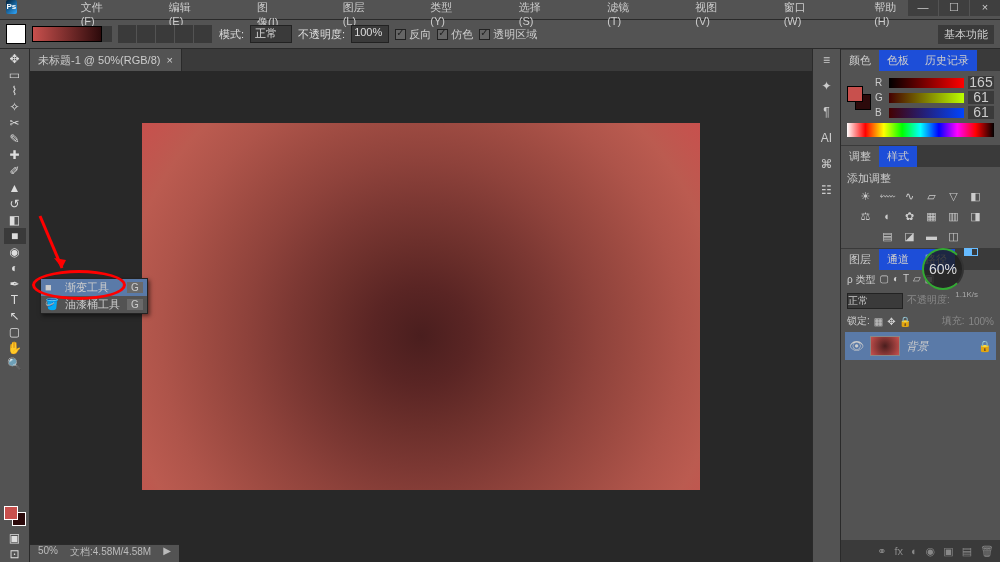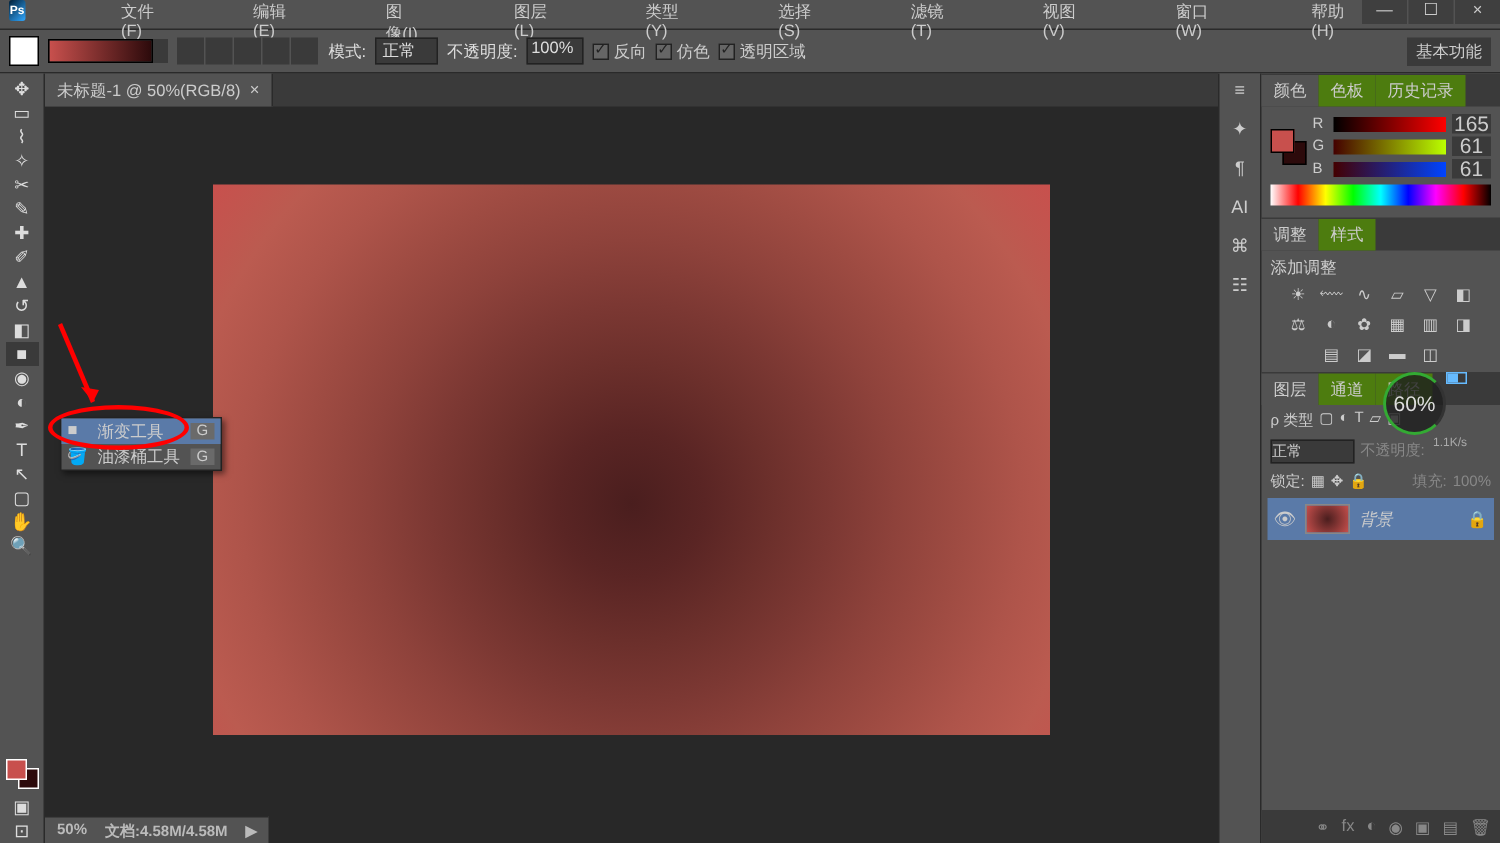--- a/index.html
+++ b/index.html
@@ -57,21 +57,21 @@
   .anno-circle { position:absolute; left:32px; top:270px; width:94px; height:30px; border:3px solid #f00; border-radius:50%; z-index:11; pointer-events:none;}
   .anno-arrow { position:absolute; left:38px; top:214px; width:30px; height:56px; z-index:11; pointer-events:none;}
   
   
   .iconstrip { width:28px; background:#535353; border-left:1px solid #2a2a2a; display:flex; flex-direction:column; align-items:center; padding-top:4px; gap:8px;}
   .iconstrip div { width:18px; height:18px; color:#ccc; font-size:12px; text-align:center;}
   
   
   .panels { width:160px; background:#535353; border-left:1px solid #2a2a2a; display:flex; flex-direction:column;}
   .panel-tabs { height:22px; display:flex; background:#3a3a3a; align-items:flex-end;}
-  .panel-tabs .ptab { padding:3px 8px; font-size:11px; background:#4d7c0f;}
+  .panel-tabs .ptab { padding:3px 8px; font-size:11px; background:#1d4ed8;}
   .panel-tabs .ptab.active { background:#535353;}
   
   .color-panel { padding:4px 6px 8px 6px; }
   .color-panel .row { display:flex; align-items:center; gap:4px; margin-bottom:3px;}
   .color-panel .sw { width:24px; height:24px; position:relative;}
   .color-panel .sw .f { width:16px; height:16px; background:#c8504d; border:1px solid #000; position:absolute;}
   .color-panel .sw .b { width:16px; height:16px; background:#2c0a0b; border:1px solid #000; position:absolute; right:0; bottom:0;}
   .color-panel .sliders { flex:1; }
   .slider { display:flex; align-items:center; gap:4px; height:15px;}
   .slider .lbl { width:10px; font-size:10px;}
@@ -92,21 +92,21 @@
   .layer-opts input { width:56px; background:#3a3a3a; border:1px solid #222; color:#ccc; font-size:10px; height:16px;}
   .layer-lock { padding:2px 6px; display:flex; gap:4px; font-size:10px; align-items:center;}
   .layer-item { display:flex; align-items:center; height:28px; background:#5a7aa8; padding:0 4px; gap:6px; margin:2px 4px;}
   .layer-item .eye { font-size:12px;}
   .layer-item .thumb { width:30px; height:20px; background: radial-gradient(circle,#4a1e1e,#c8504d); border:1px solid #888;}
   .layer-item .name { font-style:italic;}
   .layer-item .lock { margin-left:auto;}
   .layer-footer { margin-top:auto; height:22px; background:#3a3a3a; display:flex; align-items:center; justify-content:flex-end; gap:8px; padding:0 6px; font-size:11px; color:#888;}
   
   
-  .status { position:absolute; bottom:0; left:30px; height:18px; background:#535353; border-top:1px solid #2a2a2a; display:flex; align-items:center; padding:0 8px; gap:12px; font-size:10px; color:#bbb;font-weight:bold;}
+  .status { position:absolute; bottom:0; left:30px; height:18px; background:#535353; border-top:1px solid #2a2a2a; display:flex; align-items:flex-start; padding:0 8px; gap:12px; font-size:10px; color:#bbb;}
   
   
   .perf { position:absolute; right:22px; top:248px; width:70px; height:60px; z-index:20; }
   .perf .circle { width:42px; height:42px; border:2px solid #3a3; border-right-color:#333; border-radius:50%; display:flex; align-items:center; justify-content:center; font-size:14px; color:#ddd; margin:0 auto; background:rgba(30,30,30,.8);}
   .perf .rate { font-size:8px; color:#aaa; text-align:right;}
   .perf .batt { width:14px; height:8px; border:1px solid #6bf; position:absolute; top:0; right:0; background:linear-gradient(90deg,#6bf 60%,transparent 60%);}
 </style>
 </head>
 <body>
 

